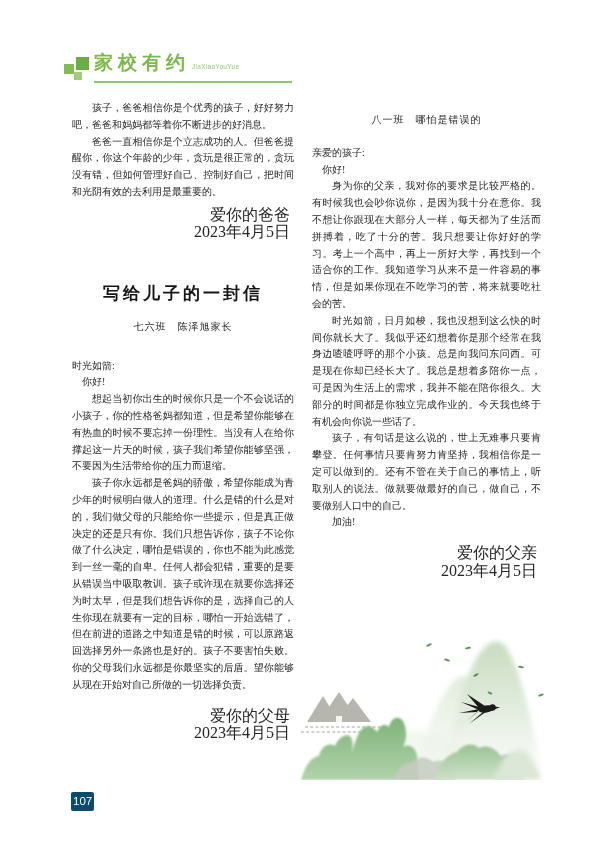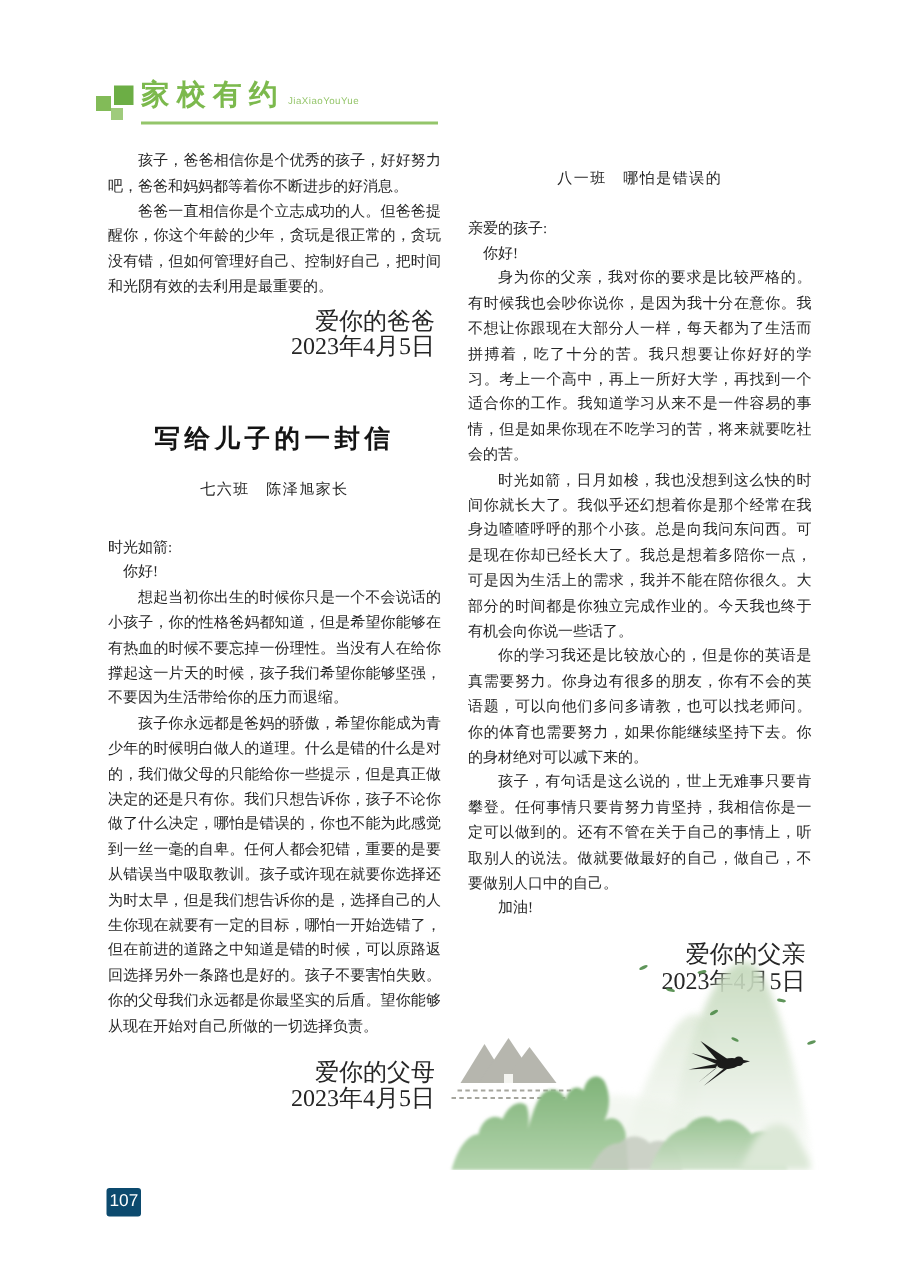--- a/index.html
+++ b/index.html
@@ -85,21 +85,20 @@
     </article>
   </section>
 
   <section class="col col-right">
     <article>
       <p class="byline">八一班　哪怕是错误的</p>
       <p class="salutation mt-salut-r">亲爱的孩子:</p>
       <p class="greeting">你好!</p>
       <p class="body-p">身为你的父亲，我对你的要求是比较严格的。有时候我也会吵你说你，是因为我十分在意你。我不想让你跟现在大部分人一样，每天都为了生活而拼搏着，吃了十分的苦。我只想要让你好好的学习。考上一个高中，再上一所好大学，再找到一个适合你的工作。我知道学习从来不是一件容易的事情，但是如果你现在不吃学习的苦，将来就要吃社会的苦。</p>
       <p class="body-p">时光如箭，日月如梭，我也没想到这么快的时间你就长大了。我似乎还幻想着你是那个经常在我身边喳喳呼呼的那个小孩。总是向我问东问西。可是现在你却已经长大了。我总是想着多陪你一点，可是因为生活上的需求，我并不能在陪你很久。大部分的时间都是你独立完成作业的。今天我也终于有机会向你说一些话了。</p>
-      <p class="body-p">你的学习我还是比较放心的，但是你的英语是真需要努力。你身边有很多的朋友，你有不会的英语题，可以向他们多问多请教，也可以找老师问。你的体育也需要努力，如果你能继续坚持下去。你的身材绝对可以减下来的。</p>
       <p class="body-p">孩子，有句话是这么说的，世上无难事只要肯攀登。任何事情只要肯努力肯坚持，我相信你是一定可以做到的。还有不管在关于自己的事情上，听取别人的说法。做就要做最好的自己，做自己，不要做别人口中的自己。</p>
       <p class="closing">加油!</p>
       <div class="sig-block">
         <p>爱你的父亲</p>
         <p>2023年4月5日</p>
       </div>
     </article>
   </section>
 
   <div class="illustration">

